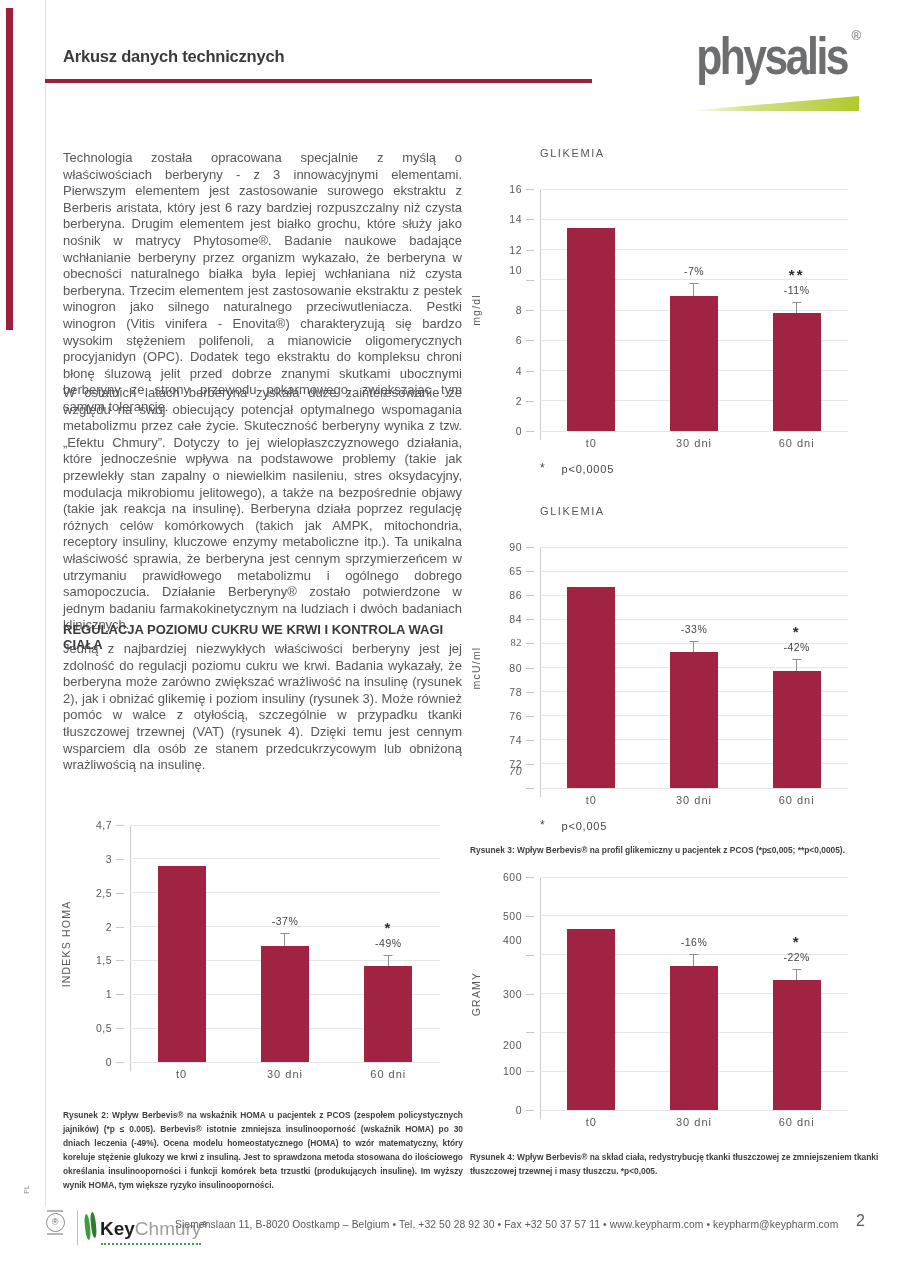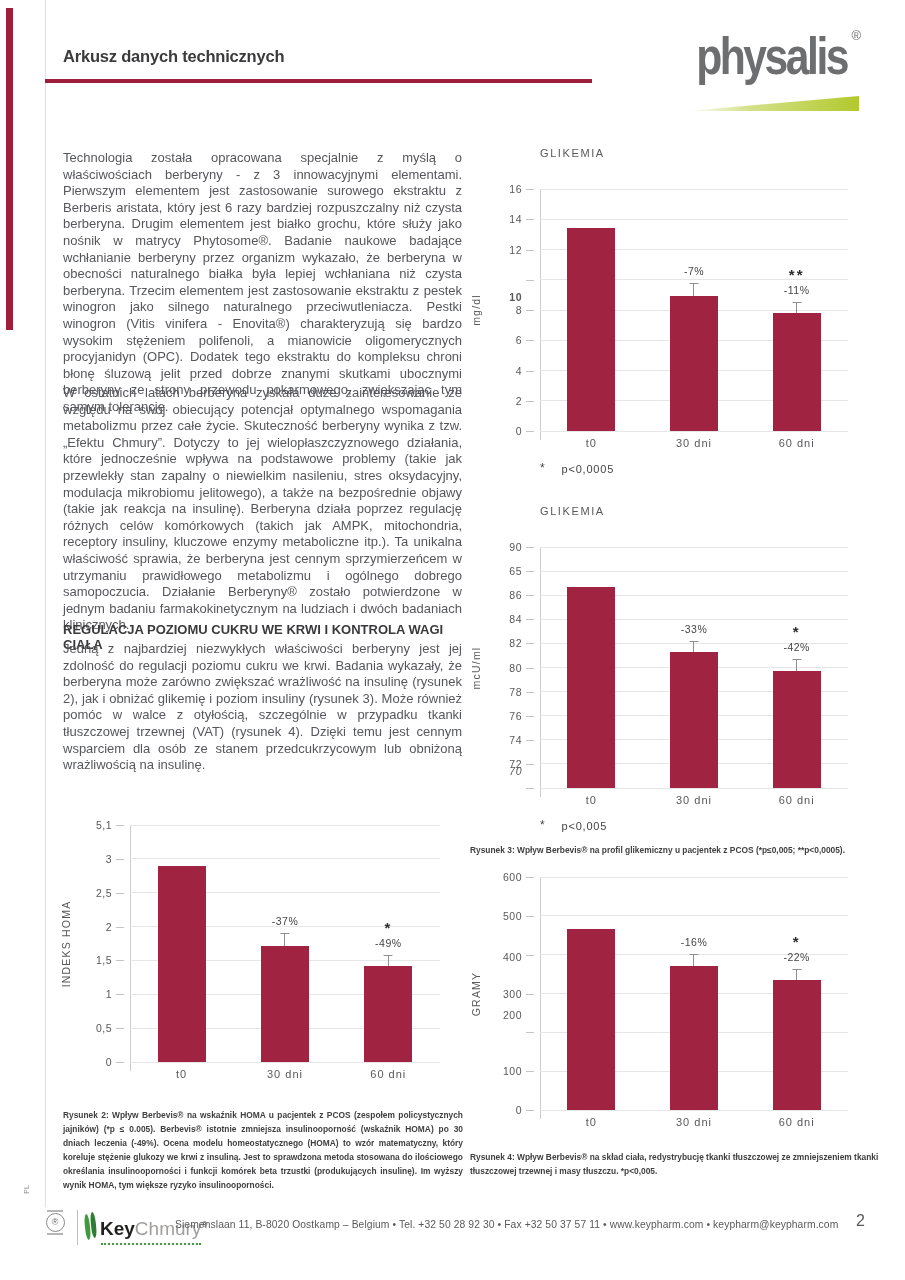--- a/index.html
+++ b/index.html
@@ -99,21 +99,21 @@
       <div class="ylabel-wrap">
           <span class="ylabel">mg/dl</span>
         </div>
       <div class="yaxis">
           <span class="ytick" style="top: -6px;">16</span>
           <i class="ydash" style="top: 0px;"></i>
           <span class="ytick" style="top: 24.25px;">14</span>
           <i class="ydash" style="top: 30.25px;"></i>
           <span class="ytick" style="top: 54.5px;">12</span>
           <i class="ydash" style="top: 60.5px;"></i>
-          <span class="ytick" style="top: 102px; font-weight: bold;">10</span>
+          <span class="ytick" style="top: 75px;">10</span>
           <i class="ydash" style="top: 90.75px;"></i>
           <span class="ytick" style="top: 115px;">8</span>
           <i class="ydash" style="top: 121px;"></i>
           <span class="ytick" style="top: 145.25px;">6</span>
           <i class="ydash" style="top: 151.25px;"></i>
           <span class="ytick" style="top: 175.5px;">4</span>
           <i class="ydash" style="top: 181.5px;"></i>
           <span class="ytick" style="top: 205.75px;">2</span>
           <i class="ydash" style="top: 211.75px;"></i>
           <span class="ytick" style="top: 236px;">0</span>
@@ -167,21 +167,21 @@
         </div>
       <div class="yaxis">
           <span class="ytick" style="top: -6px;">90</span>
           <i class="ydash" style="top: 0px;"></i>
           <span class="ytick" style="top: 18.1px;">65</span>
           <i class="ydash" style="top: 24.1px;"></i>
           <span class="ytick" style="top: 42.2px;">86</span>
           <i class="ydash" style="top: 48.2px;"></i>
           <span class="ytick" style="top: 66.3px;">84</span>
           <i class="ydash" style="top: 72.3px;"></i>
-          <span class="ytick" style="top: 90.4px;">82</span>
+          <span class="ytick" style="top: 90.4px; font-family: Liberation Serif, serif;">82</span>
           <i class="ydash" style="top: 96.4px;"></i>
           <span class="ytick" style="top: 114.5px;">80</span>
           <i class="ydash" style="top: 120.5px;"></i>
           <span class="ytick" style="top: 138.6px;">78</span>
           <i class="ydash" style="top: 144.6px;"></i>
           <span class="ytick" style="top: 162.7px;">76</span>
           <i class="ydash" style="top: 168.7px;"></i>
           <span class="ytick" style="top: 186.8px;">74</span>
           <i class="ydash" style="top: 192.8px;"></i>
           <span class="ytick" style="top: 210.9px;">72</span>
@@ -231,21 +231,21 @@
     <div class="chart-footnote"><span class="fn-star">*</span><span>p&lt;0,005</span></div>
   </div>
 
   <div class="chart no-title" style="left:52px; top:825px; width:388px;">
     <div class="chart-title"></div>
     <div class="chart-row" style="height:237px;">
       <div class="ylabel-wrap">
           <span class="ylabel">INDEKS HOMA</span>
         </div>
       <div class="yaxis">
-          <span class="ytick" style="top: -6px;">5,1</span>
+          <span class="ytick" style="top: -6px;">4,7</span>
           <i class="ydash" style="top: 0px;"></i>
           <span class="ytick" style="top: 27.8571px;">3</span>
           <i class="ydash" style="top: 33.8571px;"></i>
           <span class="ytick" style="top: 61.7143px;">2,5</span>
           <i class="ydash" style="top: 67.7143px;"></i>
           <span class="ytick" style="top: 95.5714px;">2</span>
           <i class="ydash" style="top: 101.571px;"></i>
           <span class="ytick" style="top: 129.429px;">1,5</span>
           <i class="ydash" style="top: 135.429px;"></i>
           <span class="ytick" style="top: 163.286px;">1</span>
@@ -298,25 +298,25 @@
     <div class="chart-title"></div>
     <div class="chart-row" style="height:233px;">
       <div class="ylabel-wrap">
           <span class="ylabel">GRAMY</span>
         </div>
       <div class="yaxis">
           <span class="ytick" style="top: -6px;">600</span>
           <i class="ydash" style="top: 0px;"></i>
           <span class="ytick" style="top: 32.8333px;">500</span>
           <i class="ydash" style="top: 38.8333px;"></i>
-          <span class="ytick" style="top: 74px;">400</span>
+          <span class="ytick" style="top: 57px;">400</span>
           <i class="ydash" style="top: 77.6667px;"></i>
           <span class="ytick" style="top: 110.5px;">300</span>
           <i class="ydash" style="top: 116.5px;"></i>
-          <span class="ytick" style="top: 132px; margin-left: 27px;">200</span>
+          <span class="ytick" style="top: 162px; margin-left: 27px;">200</span>
           <i class="ydash" style="top: 155.333px;"></i>
           <span class="ytick" style="top: 188.167px;">100</span>
           <i class="ydash" style="top: 194.167px;"></i>
           <span class="ytick" style="top: 227px;">0</span>
           <i class="ydash" style="top: 233px;"></i>
         </div>
       <div class="plot">
           <div class="gridline" style="top: -0.5px;"></div>
           <div class="gridline" style="top: 38.3333px;"></div>
           <div class="gridline" style="top: 77.1667px;"></div>

